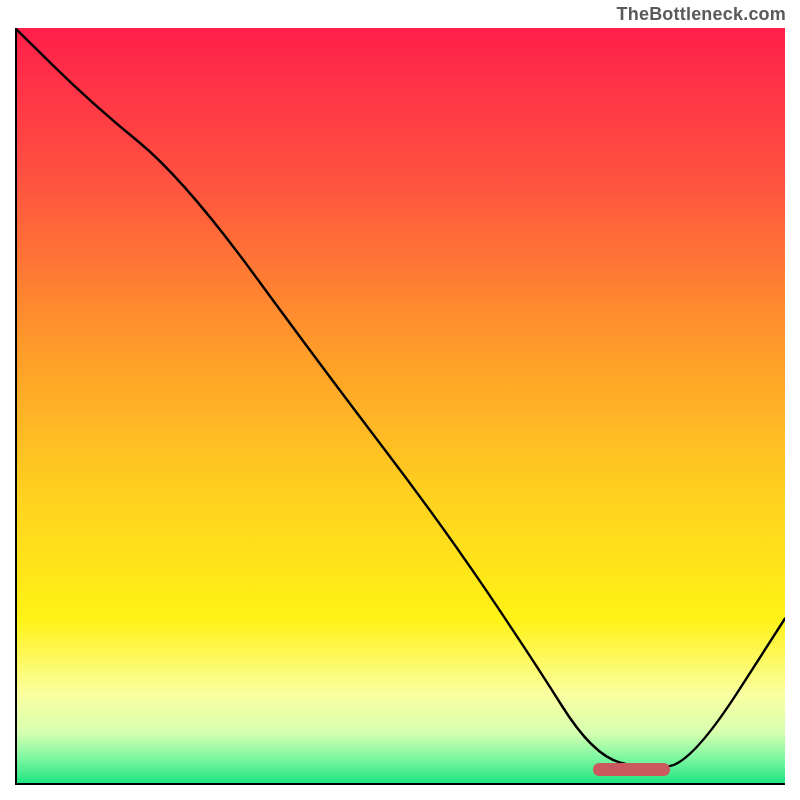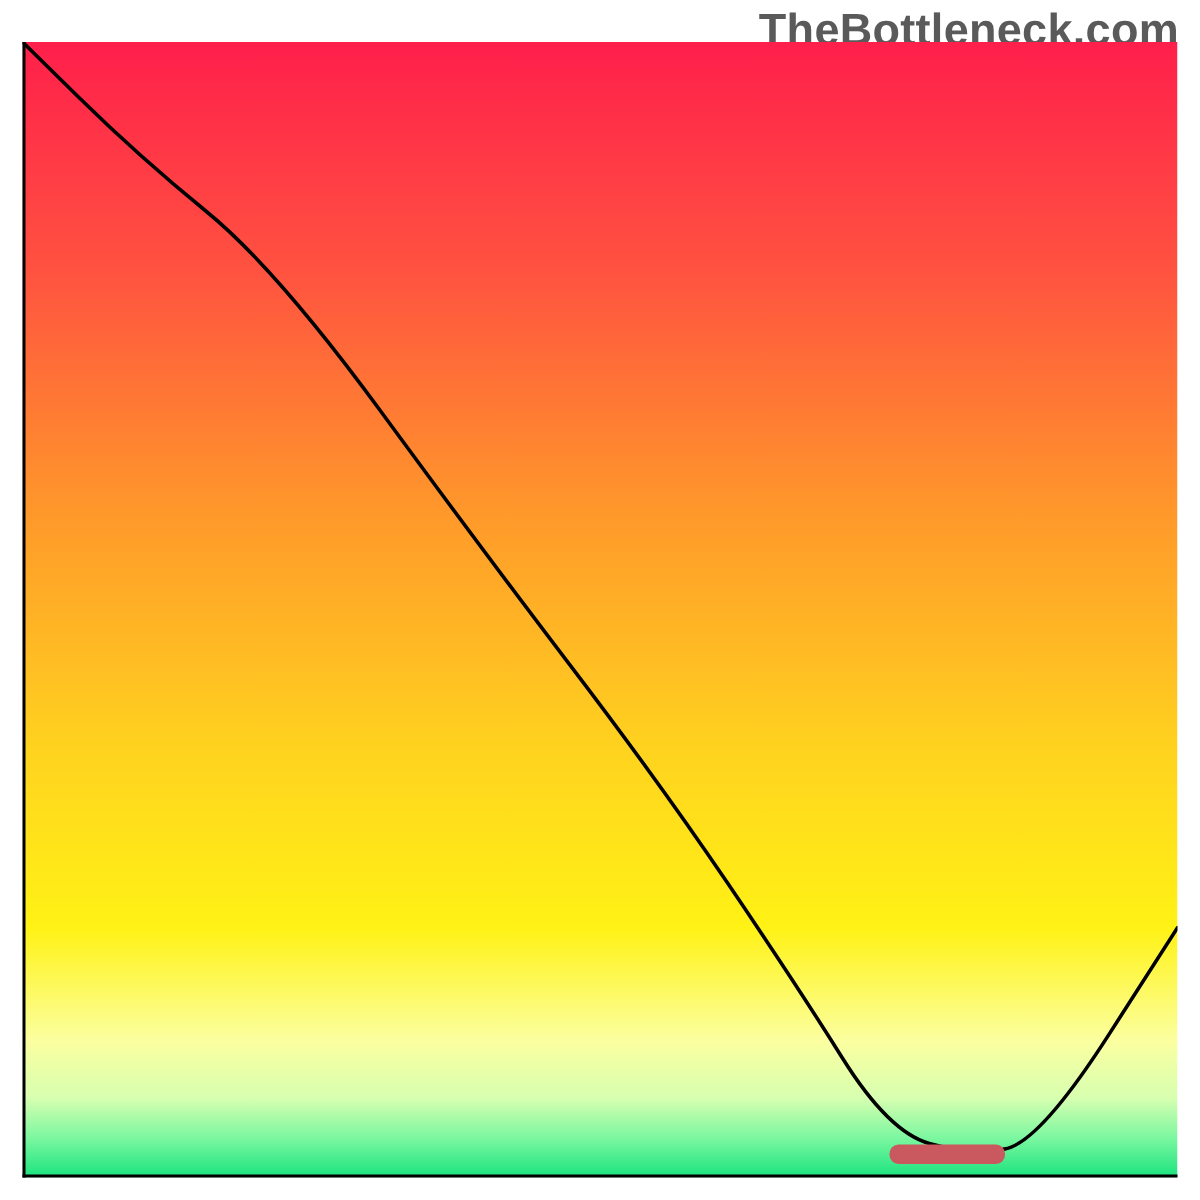--- a/index.html
+++ b/index.html
@@ -13,21 +13,21 @@
   }
   .stage {
     position: relative;
     width: 800px;
     height: 800px;
   }
   .watermark {
     position: absolute;
     top: 4px;
     right: 14px;
-    font-size: 30px;
+    font-size: 18px;
     font-weight: 600;
     color: #5a5a5a;
     letter-spacing: 0.2px;
     user-select: none;
   }
   .plot-frame {
     position: absolute;
     left: 15px;
     top: 28px;
     width: 770px;

